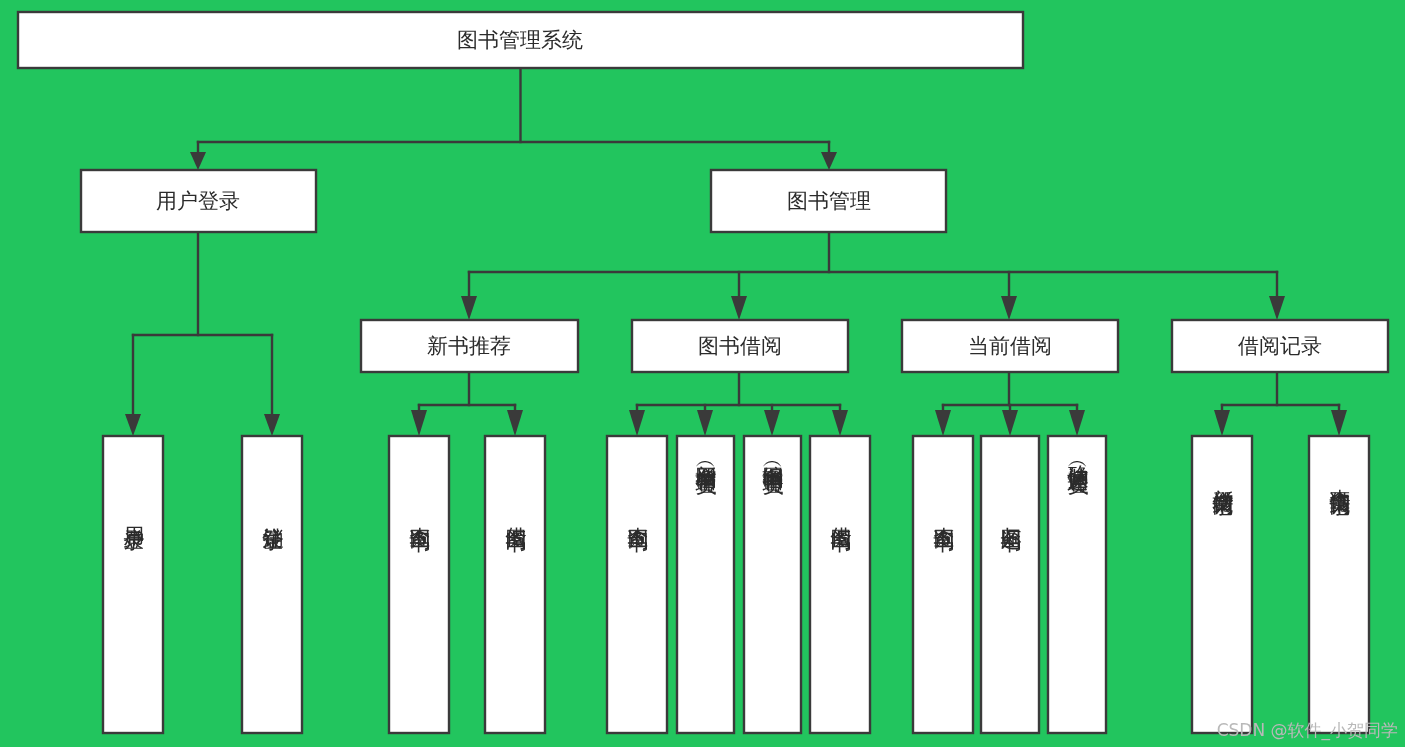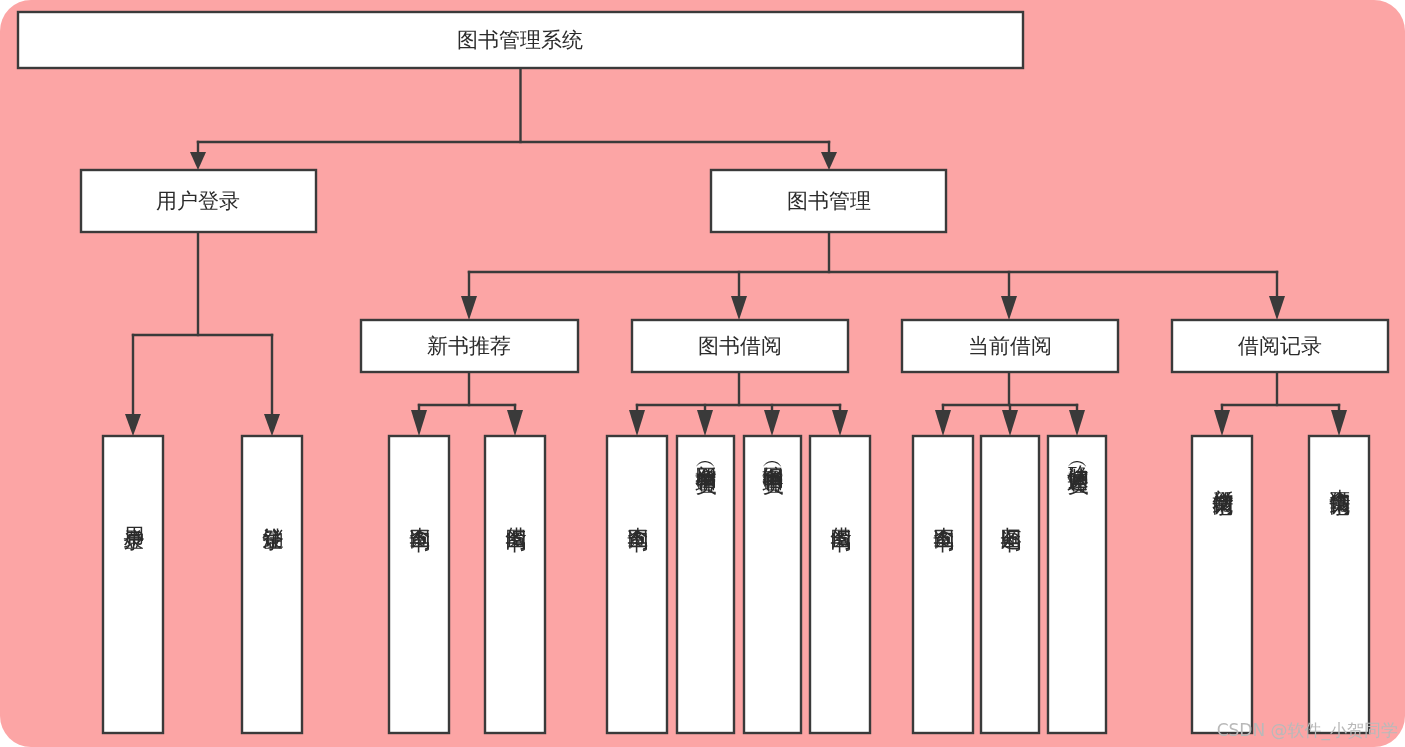--- a/index.html
+++ b/index.html
@@ -8,23 +8,22 @@
     padding: 0;
     background: #ffffff;
   }
   body {
     font-family: "DejaVu Sans", "Liberation Sans", sans-serif;
   }
   #diagram-root {
     position: relative;
     width: 1405px;
     height: 747px;
-    background: #fca5a5;
+    background: #22c55e;
     overflow: hidden;
-    border-radius: 31px;
   }
   svg#tree-svg {
     position: absolute;
     left: 0;
     top: 0;
     width: 1405px;
     height: 747px;
     display: block;
   }
   .node-box {

